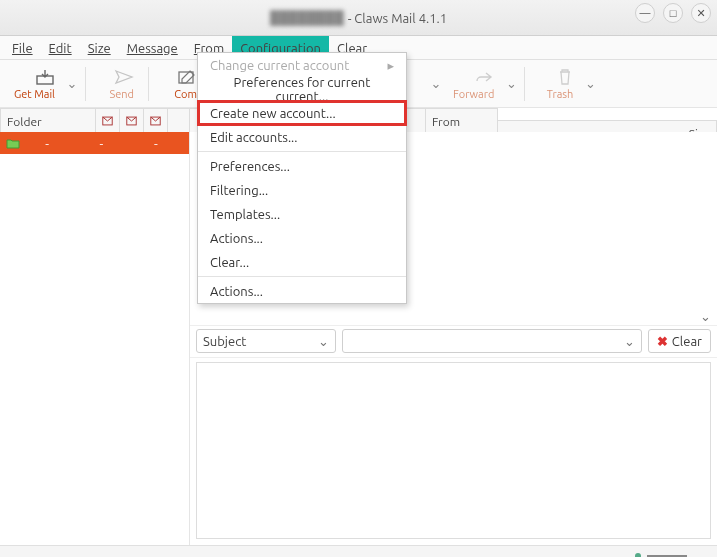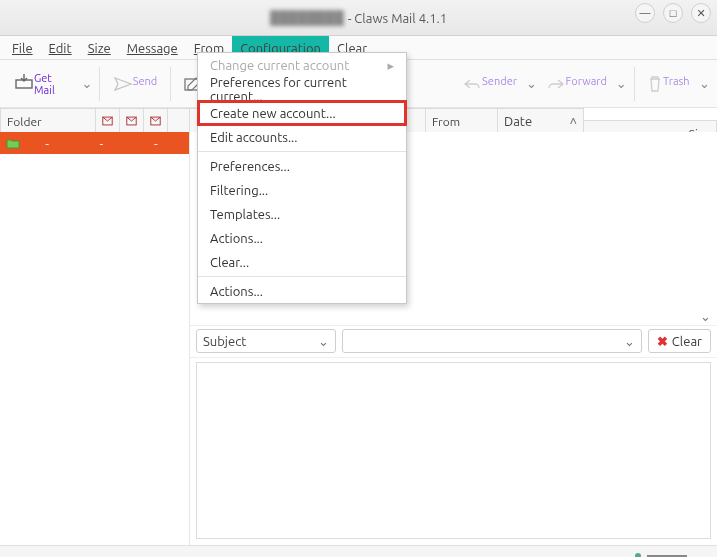--- a/index.html
+++ b/index.html
@@ -12,21 +12,21 @@
 .win-controls { position: absolute; right: 6px; top: 3px; display: flex; gap: 8px; }
 .win-btn { width: 20px; height: 20px; border-radius: 50%; background: #f5f5f5; border: 1px solid #cfcfcf; display: flex; align-items: center; justify-content: center; font-size: 11px; color: #555; cursor: pointer; }
 
 
 .menubar { height: 24px; background: #fafafa; display: flex; align-items: stretch; padding: 0 4px; border-bottom: 1px solid #e0e0e0; }
 .menuitem { padding: 0 8px; display: flex; align-items: center; cursor: pointer; color: #444; text-decoration: underline; }
 .menuitem.active { background: #14b8a6; }
 
 
 .toolbar { height: 48px; background: #fafafa; display: flex; align-items: center; padding: 0 6px; gap: 2px; border-bottom: 1px solid #e5e5e5; }
-.tbtn { display: flex; flex-direction: row; align-items: flex-start; justify-content: center; padding: 2px 8px; color: #6d28d9; min-width: 50px; cursor: pointer; }
+.tbtn { display: flex; flex-direction: column; align-items: flex-end; justify-content: center; padding: 2px 8px; color: #c2410c; min-width: 50px; cursor: pointer; }
 .tbtn .ticon { height: 20px; display: flex; align-items: center; justify-content: center; }
 .tbtn .tlabel { font-size: 11px; margin-top: 1px; }
 .tbtn.disabled { opacity: 0.55; }
 .tsep { width: 1px; height: 34px; background: #e0e0e0; margin: 0 4px; }
 .tdrop { width: 14px; display:flex; align-items:center; justify-content:center; color:#888; }
 
 
 .colbar { height: 24px; display: flex; align-items: stretch; border-bottom: 1px solid #e0e0e0; background: #fff; }
 .colcell { border: 1px solid #dcdcdc; border-left: none; display: flex; align-items: center; padding: 12px 6px; background: #f7f7f7; font-size: 12px; color: #444; }
 .colcell:first-child { border-left: 1px solid #dcdcdc; }
@@ -45,21 +45,21 @@
 .searchbar { height: 32px; display: flex; align-items: center; padding: 4px 6px; gap: 6px; border-bottom: 1px solid #eee; }
 .combo { height: 24px; border: 1px solid #cfcfcf; border-radius: 3px; background: #fff; display: flex; align-items: center; padding: 0 6px; font-size: 12px; color: #444; }
 .combo .ar { margin-left: auto; color: #777; }
 .clearbtn { height: 24px; border: 1px solid #cfcfcf; border-radius: 3px; padding: 0 8px; display: flex; align-items: center; gap: 4px; background: #fff; cursor: pointer; }
 .clearbtn .x { color: #d33; font-weight: bold; }
 
 .msgview { flex: 1; border: 1px solid #ddd; margin: 4px 6px 6px 6px; background: #fff; }
 
 
 .dropdown { position: absolute; left: 197px; top: 52px; width: 210px; background: #fff; border: 1px solid #c8c8c8; box-shadow: 2px 3px 6px rgba(0,0,0,0.18); z-index: 100; }
-.ditem { height: 24px; display: flex; align-items: center; padding: 0 12px; font-size: 13px; color: #333; cursor: pointer; position: relative; }
+.ditem { height: 24px; display: flex; align-items: center; padding: 0 12px; font-size: 13px; color: #333; cursor: pointer; position: relative; text-align: center; }
 .ditem.disabled { color: #aaa; }
 .ditem .sub { margin-left: auto; color: #aaa; }
 .dsep { height: 1px; background: #e2e2e2; margin: 2px 0; }
 .ditem.highlight { outline: 3px solid #e0332e; outline-offset: -2px; z-index: 2; }
 
 
 .statusbar { height: 20px; background: #f5f5f5; border-top: 1px solid #e0e0e0; display:flex; align-items:center; justify-content:flex-end; padding: 0 30px; gap:6px; }
 .statusbar .dot { width:6px; height:6px; border-radius:50%; background:#5a8; }
 .statusbar .line { width:40px; height:2px; background:#888; }
 
@@ -112,28 +112,20 @@
   <div class="tbtn">
     <span class="ticon">
       <svg width="20" height="16" viewBox="0 0 20 16">
           <rect x="2" y="3" width="14" height="11" fill="none" stroke="#777" stroke-width="1.3"></rect>
           <path d="M13 2 l4 4 l-8 8 h-4 v-4 z" fill="none" stroke="#777" stroke-width="1.2"></path>
         </svg>
     </span>
     <span class="tlabel">Com</span>
   </div>
   <div style="flex:0 0 220px"></div>
-  <div class="tbtn disabled">
-    <span class="ticon">
-      <svg width="20" height="14" viewBox="0 0 20 14">
-          <path d="M8 3 L3 7 L8 11 M3 7 h10 a4 4 0 0 1 4 4" fill="none" stroke="#aaa" stroke-width="1.4"></path>
-        </svg>
-    </span>
-    <span class="tlabel">Sender</span>
-  </div>
   <div class="tdrop">⌄</div>
   <div class="tbtn disabled">
     <span class="ticon">
       <svg width="20" height="14" viewBox="0 0 20 14">
           <path d="M12 3 L17 7 L12 11 M17 7 h-10 a4 4 0 0 0 -4 4" fill="none" stroke="#aaa" stroke-width="1.4"></path>
         </svg>
     </span>
     <span class="tlabel">Forward</span>
   </div>
   <div class="tdrop">⌄</div>
@@ -165,24 +157,20 @@
   </div>
   <div class="colcell" style="width:24px;justify-content:center">
     <svg width="14" height="12" viewBox="0 0 14 12">
         <rect x="1" y="1" width="12" height="10" fill="none" stroke="#a33" stroke-width="1.2"></rect>
         <path d="M1 1 l6 5 l6 -5" fill="none" stroke="#a33" stroke-width="1.2"></path>
       </svg>
   </div>
   <div class="colcell" style="width:22px"></div>
   <div class="colcell" style="flex:0 0 236px"></div>
   <div class="colcell" style="width:72px">From</div>
-  <div class="colcell" style="width:86px">
-    <span>Date</span>
-    <span class="chev">˄</span>
-  </div>
   <div class="colcell right" style="flex:1">Size</div>
 </div>
 
 <div class="mainarea">
   <div class="folderpane">
     <div class="folder-row">
       <span>
         <svg width="14" height="11" viewBox="0 0 14 11">
             <path d="M1 2 h4 l1 1 h7 v7 h-12 z" fill="#7c5" stroke="#493"></path>
           </svg>

